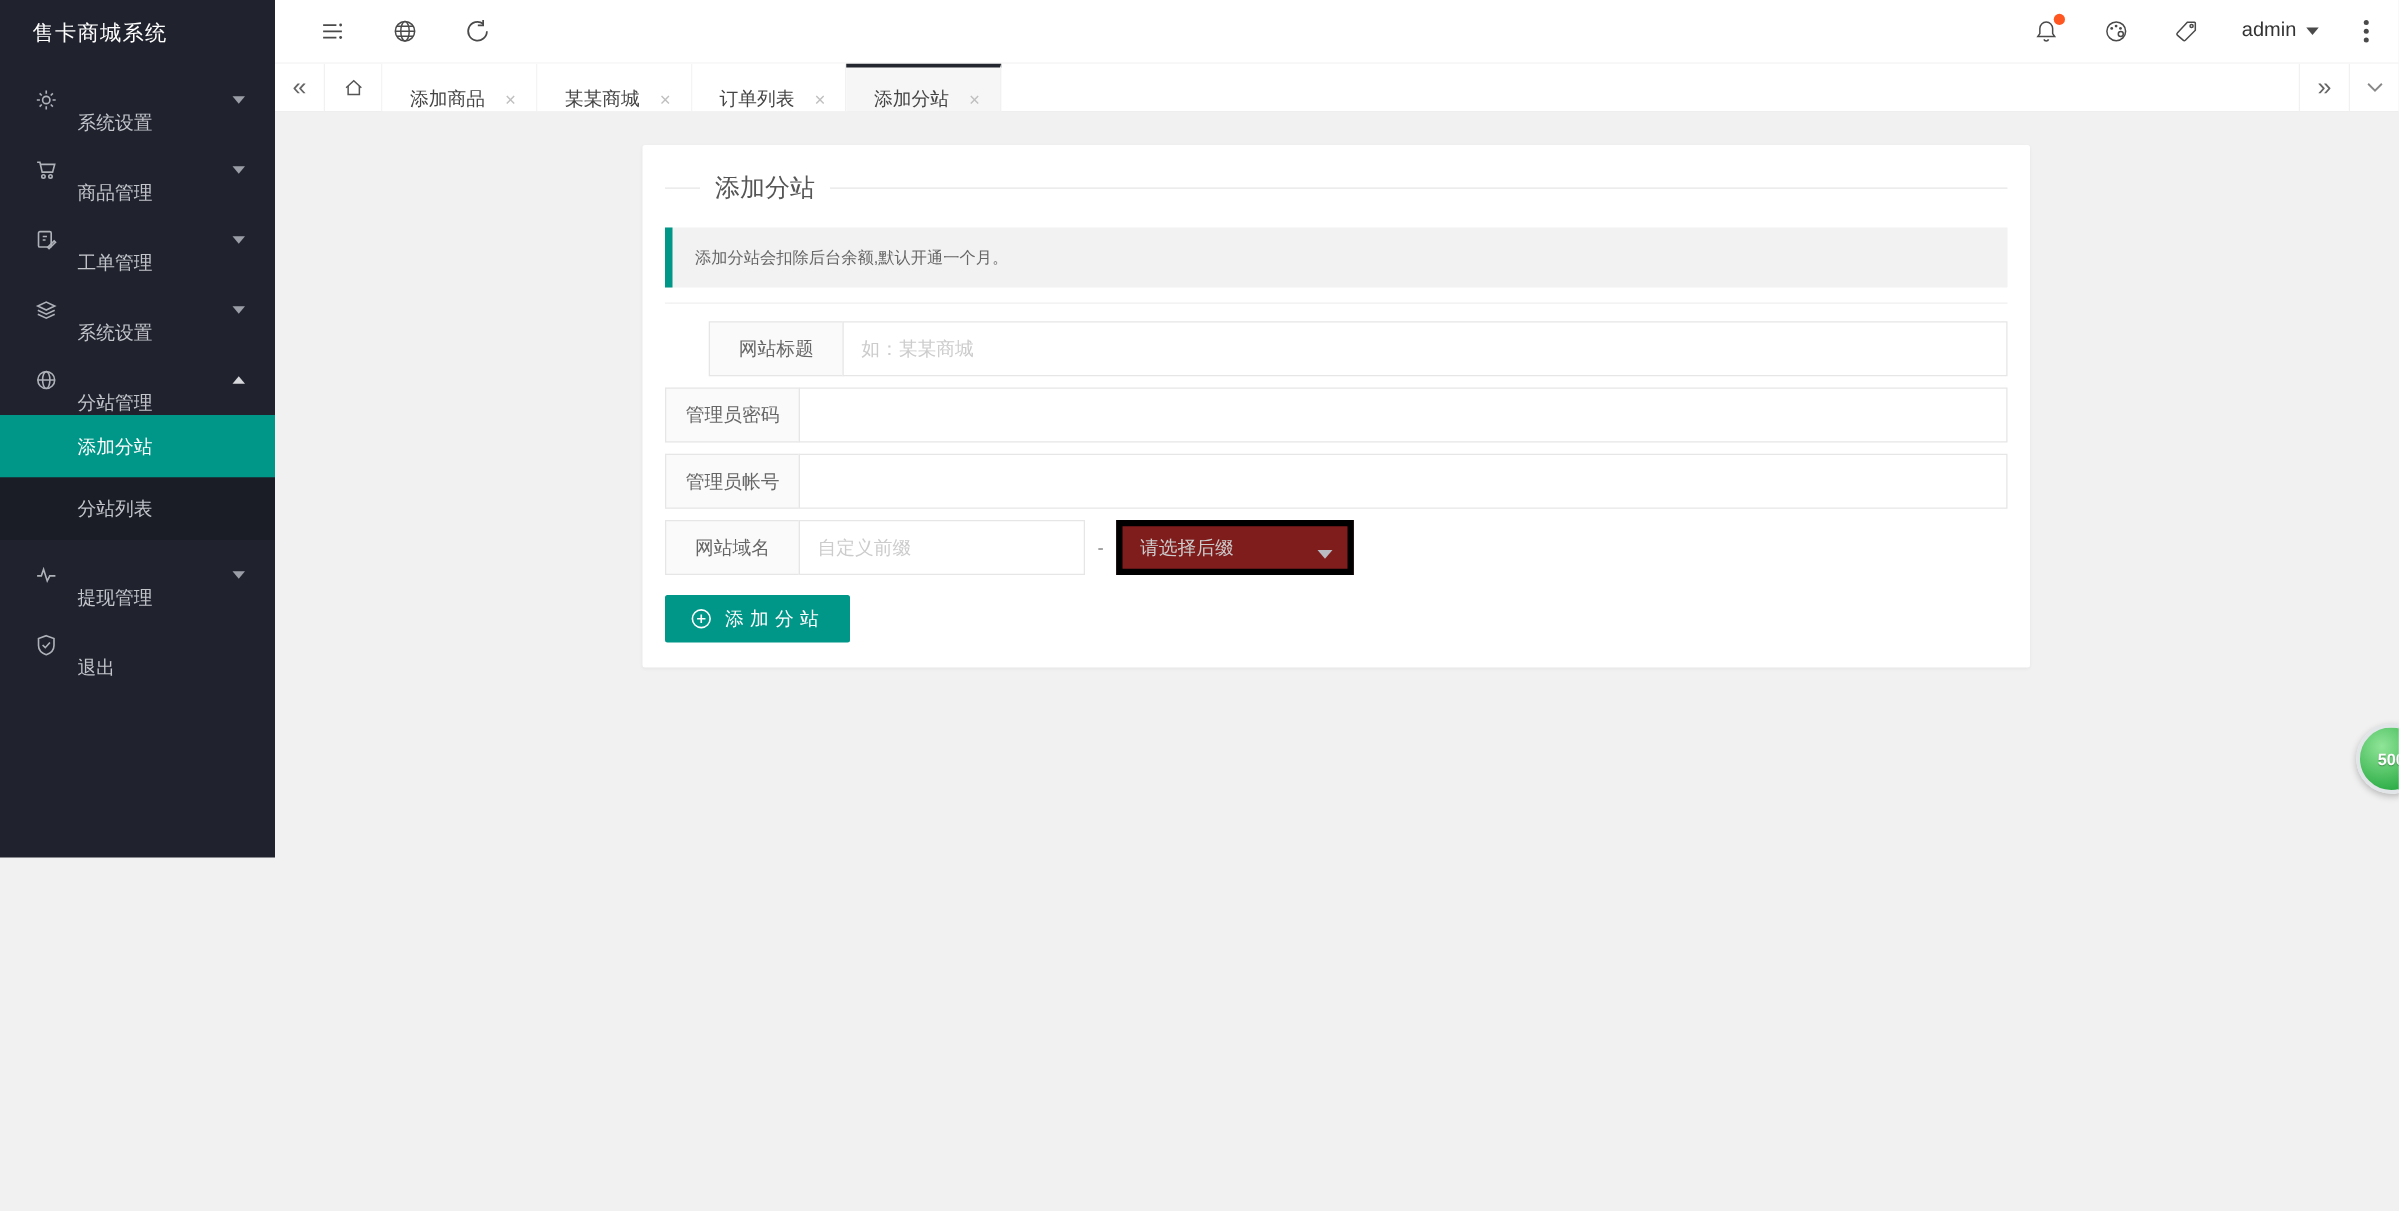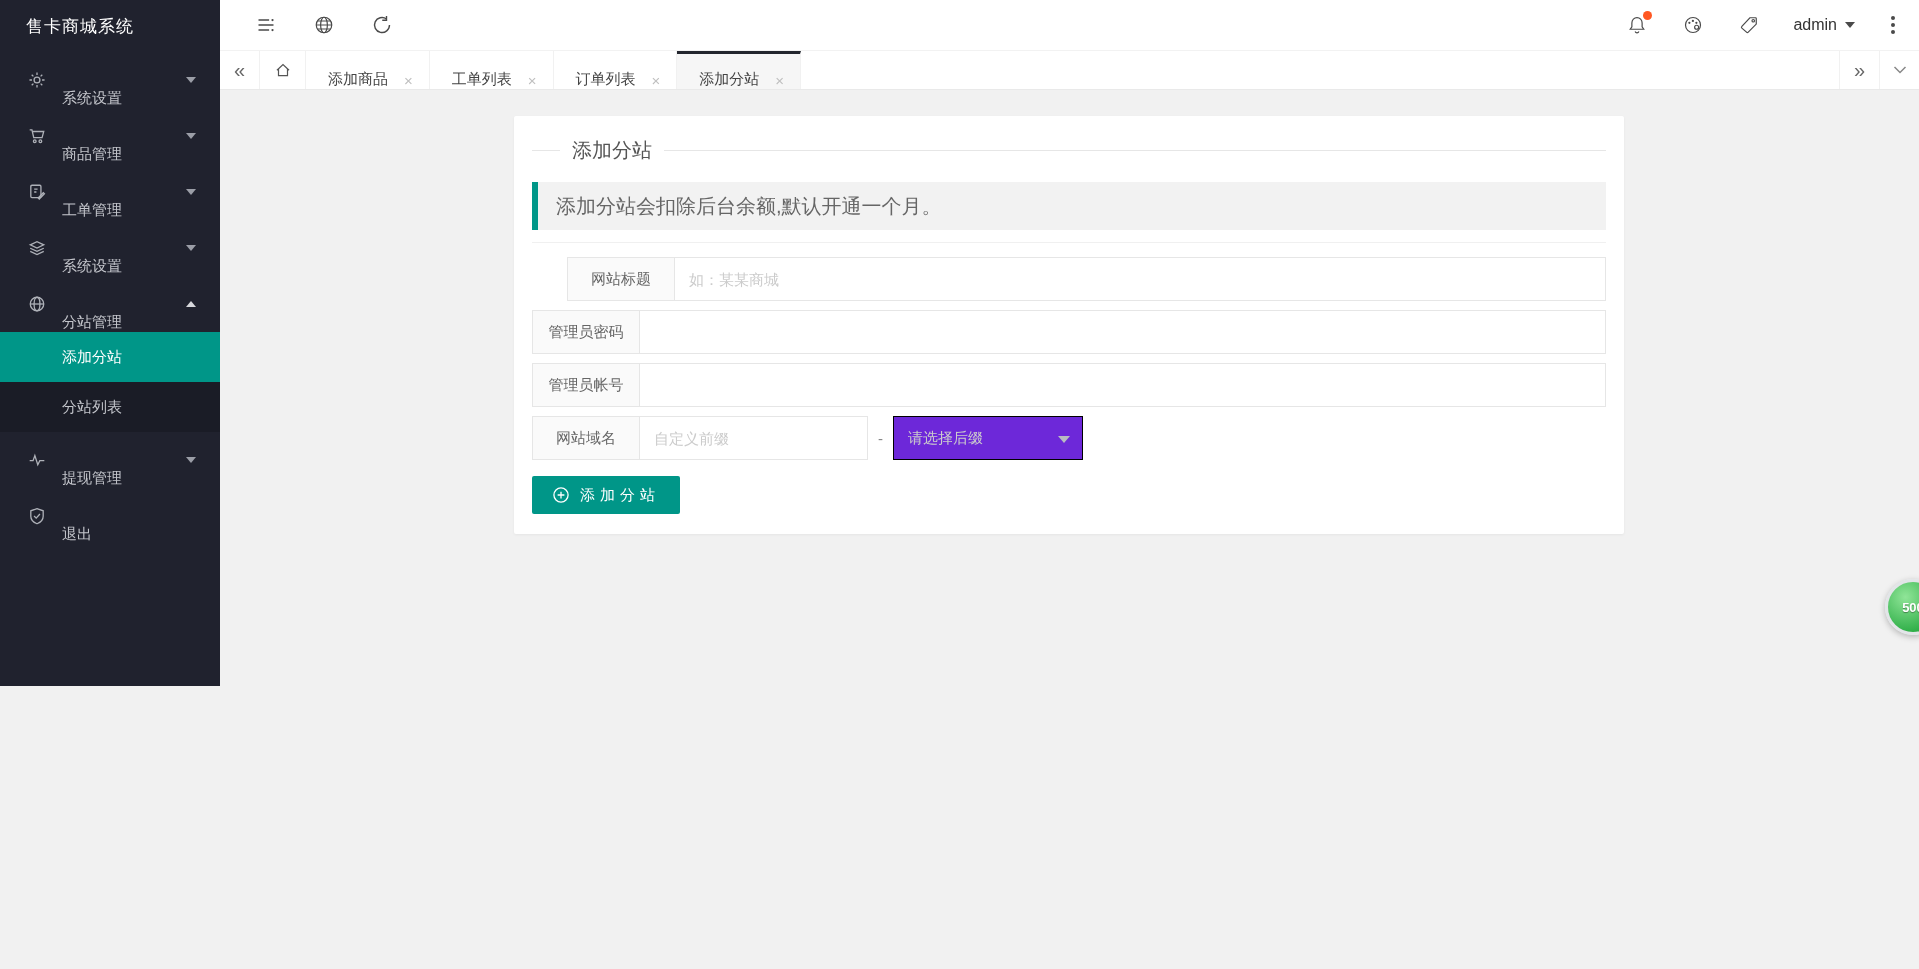--- a/index.html
+++ b/index.html
@@ -54,34 +54,34 @@
   .tab-ctl svg { width:14px; height:14px; color:#888; }
 
   
   .content { position:absolute; left:220px; top:90px; right:0; bottom:0; background:#f1f1f1; overflow:hidden; }
   .card { margin:26px 0 0 294px; width:1110px; background:#fff; border-radius:2px;
     box-shadow:0 1px 3px rgba(0,0,0,.05); padding:18px 18px 20px; }
   .legend { display:flex; align-items:center; height:32px; color:#555; font-size:20px; }
   .legend::before { content:""; width:28px; height:1px; background:#e6e6e6; margin-right:12px; }
   .legend::after { content:""; flex:1; height:1px; background:#e6e6e6; margin-left:12px; }
   .alert { margin-top:16px; height:48px; background:#f2f2f2; border-left:6px solid #009688;
-    display:flex; align-items:center; padding-left:18px; color:#666; font-size:20px; }
+    display:flex; align-items:center; padding-left:18px; color:#666; font-size:13px; }
   .hr { margin-top:12px; border-bottom:1px solid #f0f0f0; }
   .form-row { display:flex; align-items:stretch; height:44px; margin-top:9px; }
   .form-row.first { margin-top:14px;padding-left:35px; }
   .f-label { width:108px; background:#fafafa; border:1px solid #e6e6e6;
     display:flex; align-items:center; justify-content:center; color:#666; font-size:15px; }
   .f-input { flex:1; border:1px solid #e6e6e6; margin-left:-1px; padding:0 14px;
     font-size:15px; color:#333; outline:none; background:#fff; font-family:inherit; }
   .f-input::placeholder { color:#ccc; }
   .f-input.narrow { flex:0 0 200px; }
   .dash { display:flex; align-items:center; margin:0 10px; color:#888; font-size:15px; }
-  .f-select { position:relative; flex:0 0 190px; border:1px solid #000000;
+  .f-select { position:relative; flex:0 0 190px; border:5px solid #000000;
     display:flex; align-items:center; padding:0 14px; color:#ccc; font-size:15px;
-    background:#6d28d9; cursor:pointer; }
+    background:#7f1d1d; cursor:pointer; }
   .sel-caret { position:absolute; right:12px; top:19px; width:0; height:0;
     border-left:6px solid transparent; border-right:6px solid transparent; border-top:7px solid #b9bcc2; }
   .submit-btn { margin-top:16px; height:38px; display:inline-flex; align-items:center; gap:10px;
     background:#009688; color:#fff; border:none; border-radius:2px; padding:0 20px;
     font-size:15px; letter-spacing:5px; cursor:pointer; font-family:inherit; }
   .submit-btn svg { width:18px; height:18px; }
 
   
   .float-badge { position:absolute; right:-22px; bottom:51px; width:56px; height:56px;
     border-radius:50%; border:3px solid #e2e5e8;
@@ -258,21 +258,21 @@
         <path d="M2.6 8.2 8 3.2l5.4 5"></path>
         <path d="M4 7v6h8V7"></path>
       </svg>
     </span>
 
     <span class="tab">
       <span>添加商品</span>
       <span class="close">×</span>
     </span>
     <span class="tab">
-      <span>工单列表</span>
+      <span>某某商城</span>
       <span class="close">×</span>
     </span>
     <span class="tab">
       <span>订单列表</span>
       <span class="close">×</span>
     </span>
     <span class="tab active">
       <span>添加分站</span>
       <span class="close">×</span>
     </span>

